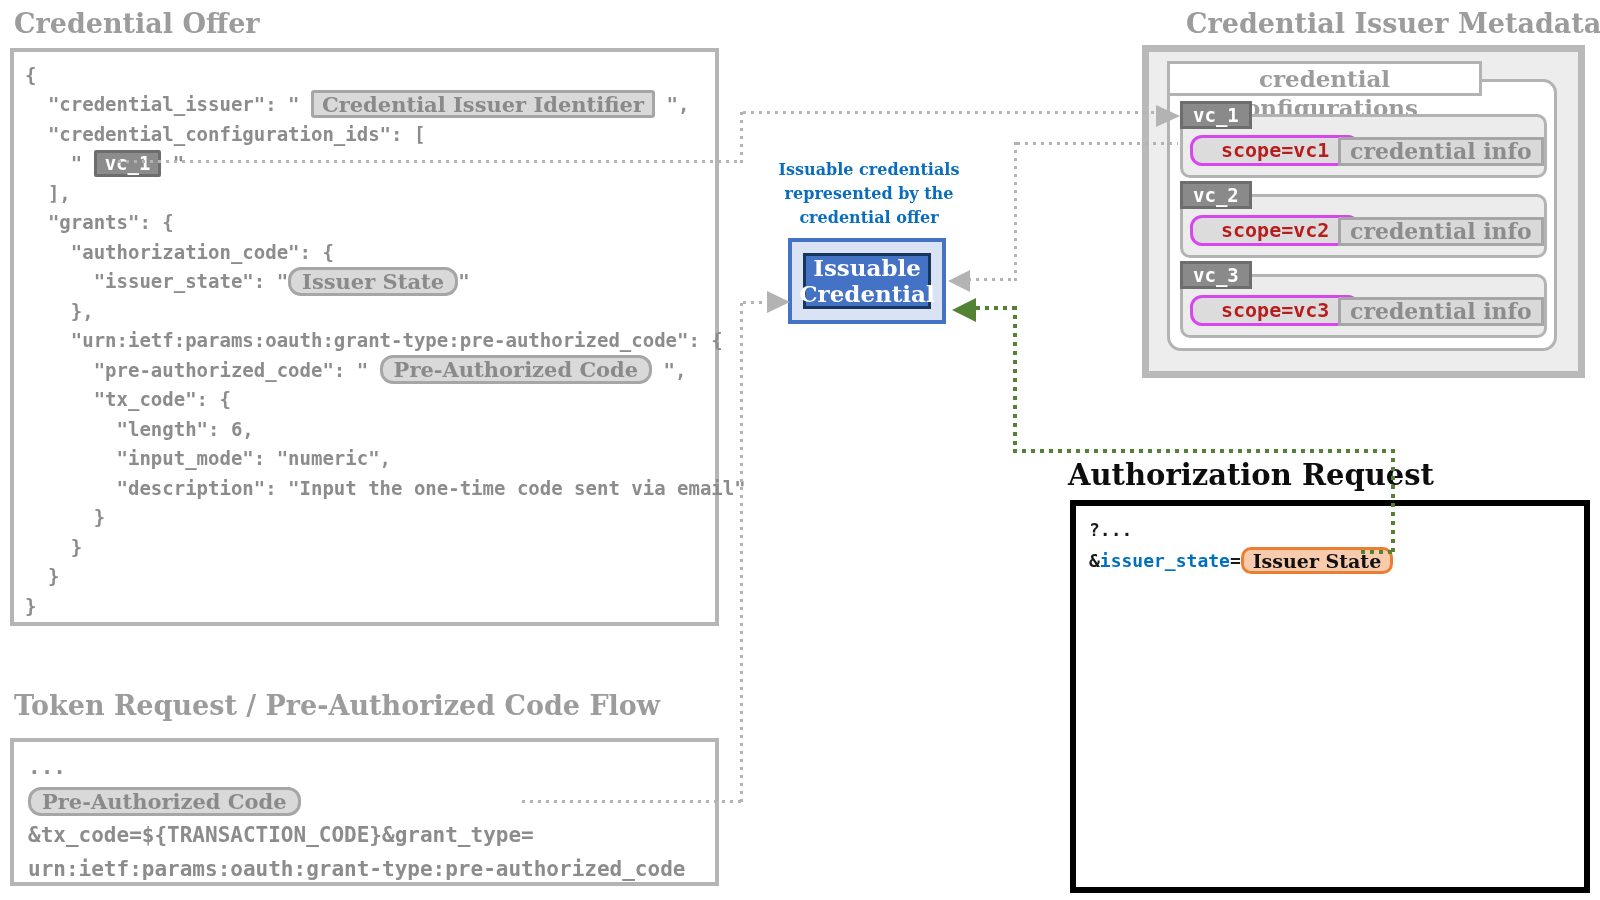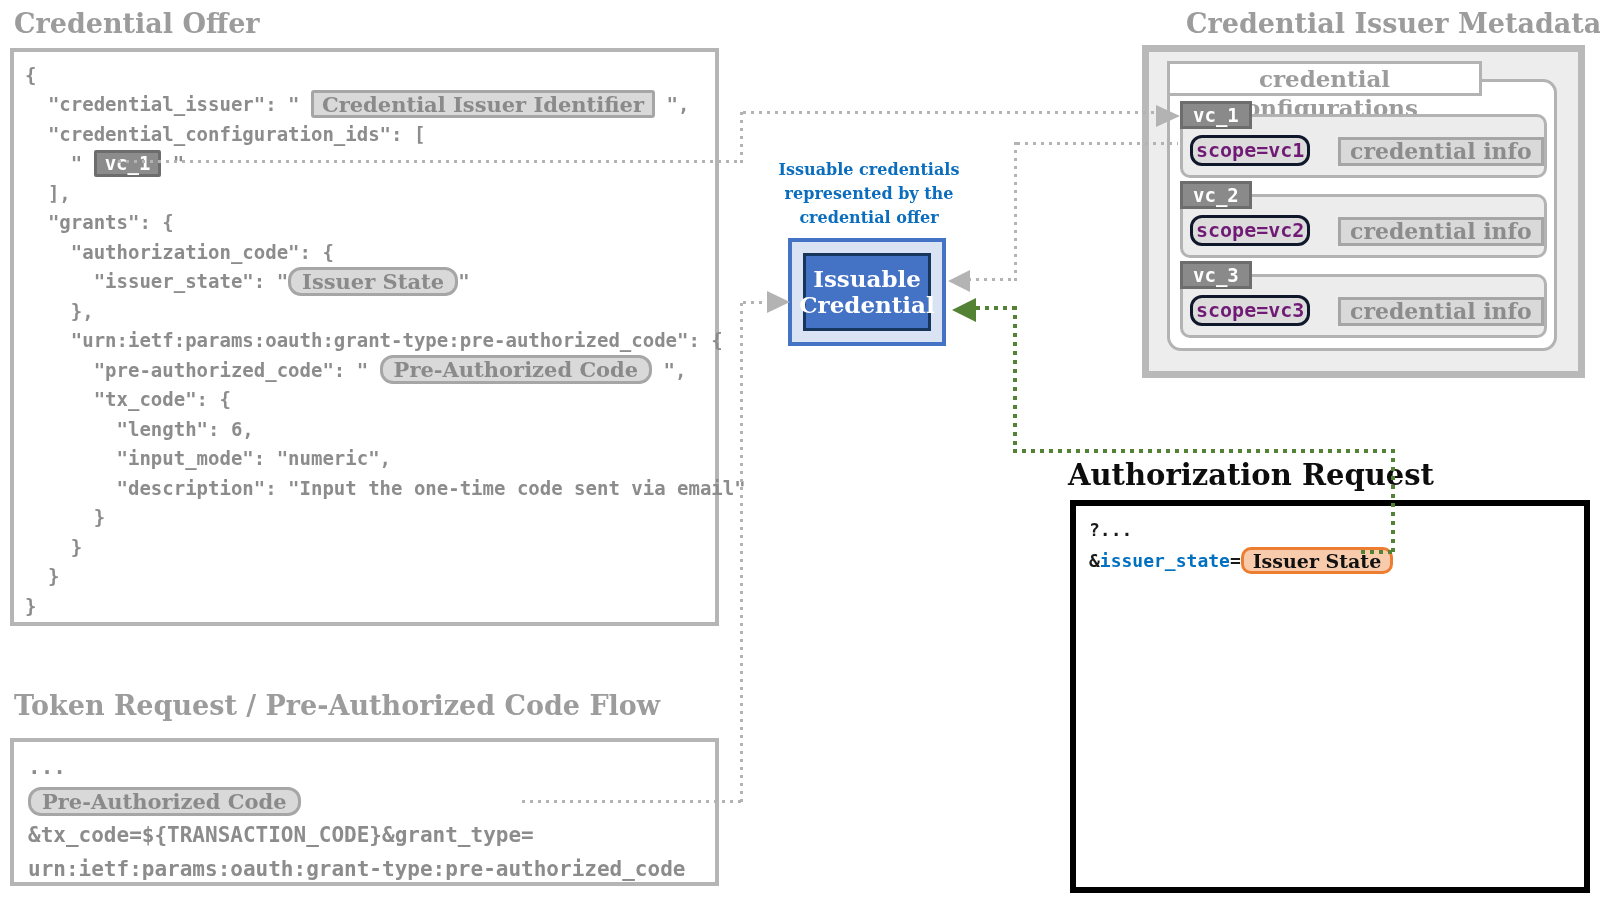--- a/index.html
+++ b/index.html
@@ -27,22 +27,22 @@
   .chip-orange{background:#f8cbad;border:3px solid #ed7d31;border-radius:10px;color:#111;
                font-size:19px;padding:1px 9px;height:27px;}
   
   .meta-outer{border:7px solid #b9b9b9;background:#ededed;box-sizing:border-box;}
   .meta-container{border:3px solid #b3b3b3;border-radius:14px;background:#ffffff;box-sizing:border-box;}
   .meta-label{border:3px solid #b3b3b3;background:#ffffff;box-sizing:border-box;text-align:center;
               font-family:"DejaVu Serif",serif;font-weight:bold;font-size:23px;color:#9c9c9c;line-height:29px;}
   .vc-row{border:3px solid #b3b3b3;border-radius:10px;background:#ececec;box-sizing:border-box;}
   .vc-tab{border:3px solid #6d6d6d;background:#8a8a8a;color:#fff;box-sizing:border-box;
           font-family:"DejaVu Sans Mono",monospace;font-weight:bold;font-size:19px;line-height:22px;padding:0 10px;}
-  .scope-chip{border:3px solid #0f172a;border-radius:12px;background:#dcdcdc;box-sizing:border-box;
-          font-family:"DejaVu Sans Mono",monospace;font-weight:bold;font-size:20px;color:#701a75;line-height:25px;padding:0 3px;}
+  .scope-chip{border:3px solid #d946ef;border-radius:12px;background:#dcdcdc;box-sizing:border-box;
+          font-family:"DejaVu Sans Mono",monospace;font-weight:bold;font-size:20px;color:#b91c1c;line-height:25px;padding:0 28px;}
   .info-chip{border:3px solid #a6a6a6;background:#d9d9d9;box-sizing:border-box;
           font-family:"DejaVu Serif",serif;font-weight:bold;font-size:22px;color:#8c8c8c;line-height:23px;padding:0 9px;}
   
   .ic-caption{width:250px;text-align:center;font-family:"DejaVu Serif",serif;font-weight:bold;
               font-size:16px;line-height:24px;color:#0b6dbd;white-space:pre-line;}
   .ic-outer{border:4px solid #4472c4;background:#dae3f3;box-sizing:border-box;}
   .ic-inner{position:absolute;left:11px;top:11px;right:11px;bottom:11px;border:3px solid #17365d;background:#4472c4;
             display:flex;align-items:center;justify-content:center;text-align:center;color:#fff;
             font-family:"DejaVu Serif",serif;font-weight:bold;font-size:23px;line-height:26px;white-space:pre-line;}
   
@@ -91,21 +91,21 @@
       <div class="code-line"><span>...</span></div>
       <div class="code-line"><span class="chip chip-round">Pre-Authorized Code</span></div>
       <div class="code-line"><span>&amp;tx_code=${TRANSACTION_CODE}&amp;grant_type=</span></div>
       <div class="code-line"><span>urn:ietf:params:oauth:grant-type:pre-authorized_code</span></div>
     </div>
 </div>
 
 <div class="abs ic-caption" style="left:744px;top:158px;">Issuable credentials
 represented by the
 credential offer</div>
-<div class="abs ic-outer" style="left:788px;top:238px;width:158px;height:108px;">
+<div class="abs ic-outer" style="left:788px;top:238px;width:158px;height:86px;">
   <div class="ic-inner">Issuable
 Credential</div>
 </div>
 
 <div class="abs head" style="left:1142px;top:8px;width:395px;text-align:center;margin-left:44px;">Credential Issuer Metadata</div>
 <div class="abs meta-outer" style="left:1142px;top:45px;width:443px;height:333px;"></div>
 <div class="abs meta-container" style="left:1167px;top:79px;width:390px;height:272px;"></div>
 <div class="abs meta-label" style="left:1167px;top:61px;width:315px;height:35px;">credential configurations</div>
 
 <div class="abs vc-row" style="left:1180px;top:114px;width:367px;height:64px;"></div>

